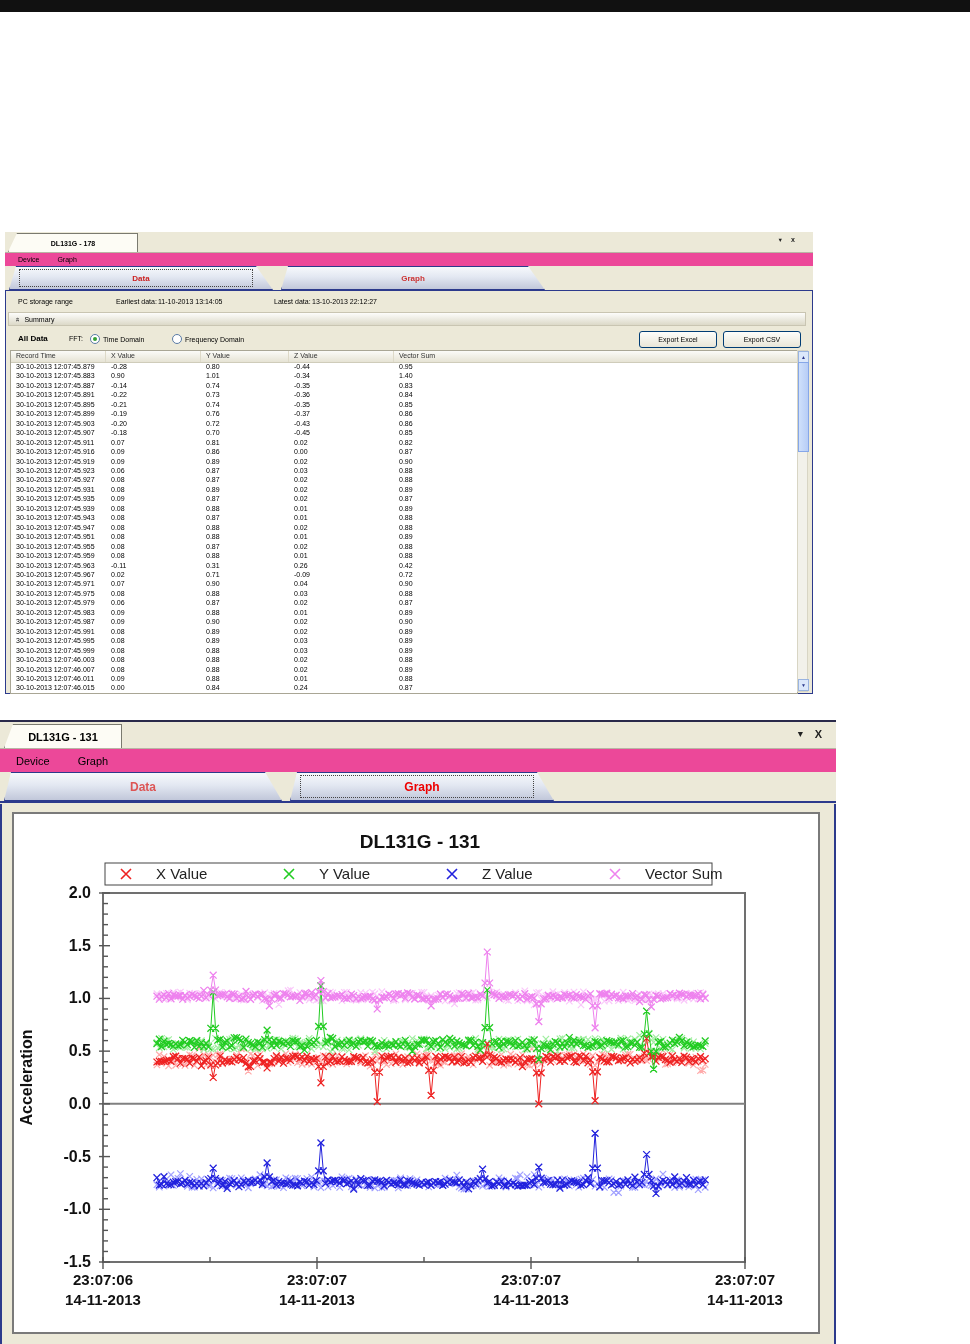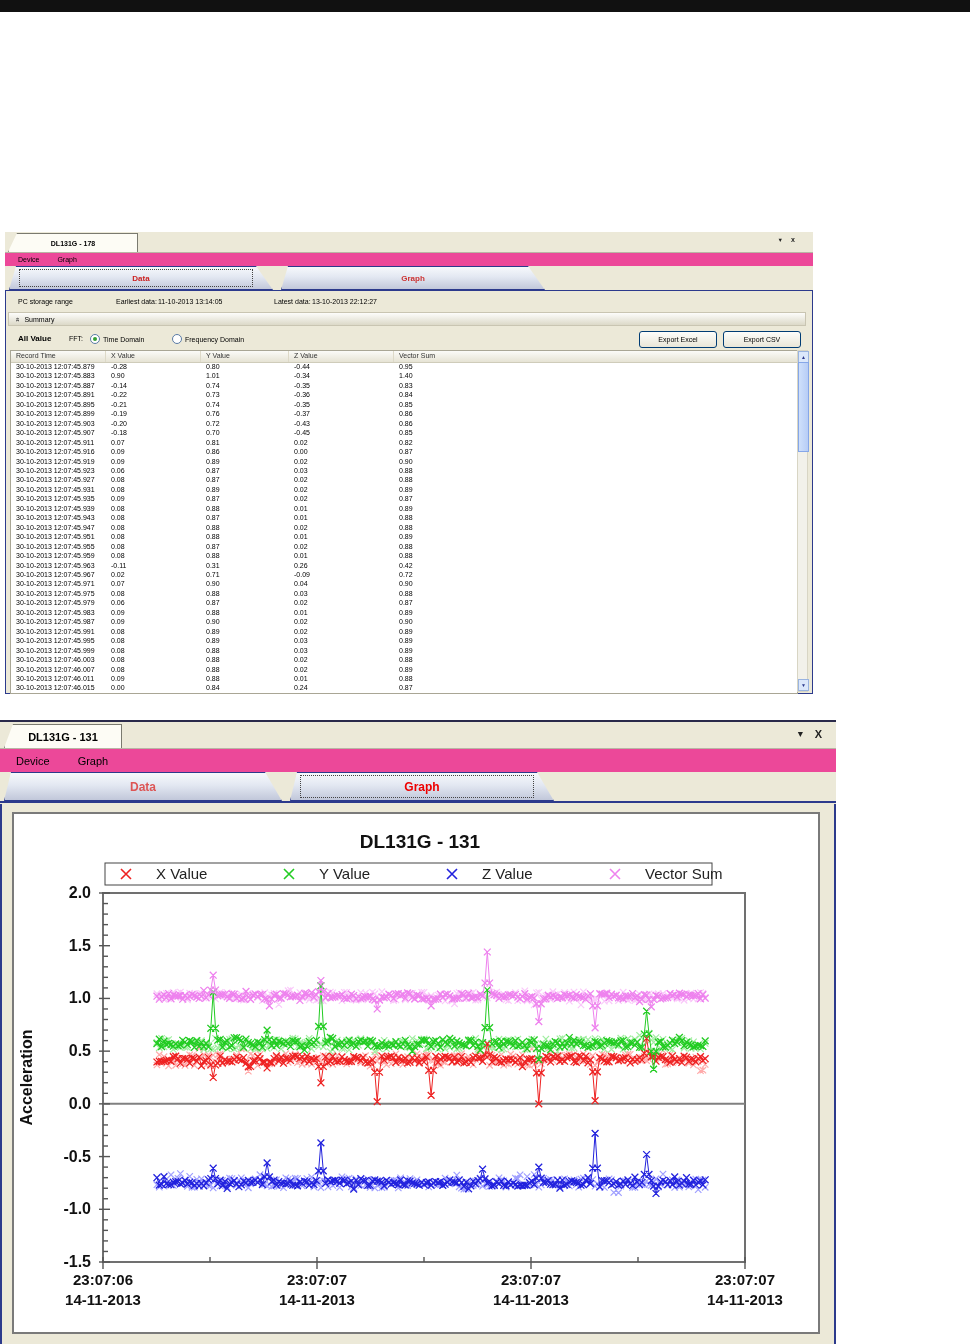--- a/index.html
+++ b/index.html
@@ -113,21 +113,21 @@
         <span style="left:110px">Earliest data:</span>
         <span style="left:152px">11-10-2013 13:14:05</span>
         <span style="left:268px">Latest data:</span>
         <span style="left:306px">13-10-2013 22:12:27</span>
       </div>
       <div class="sumbar">
         <span class="chev">»</span>
         <span>Summary</span>
       </div>
       <div class="ctrlrow">
-        <span class="alldata">All Value</span>
+        <span class="alldata">All Data</span>
         <span class="fftlabel">FFT:</span>
         <span class="radio" style="left:84px">
           <span class="rdot on"></span>
           <span>Time Domain</span>
         </span>
         <span class="radio" style="left:166px">
           <span class="rdot"></span>
           <span>Frequency Domain</span>
         </span>
         <span class="xpbtn" style="left:633px">Export Excel</span>

